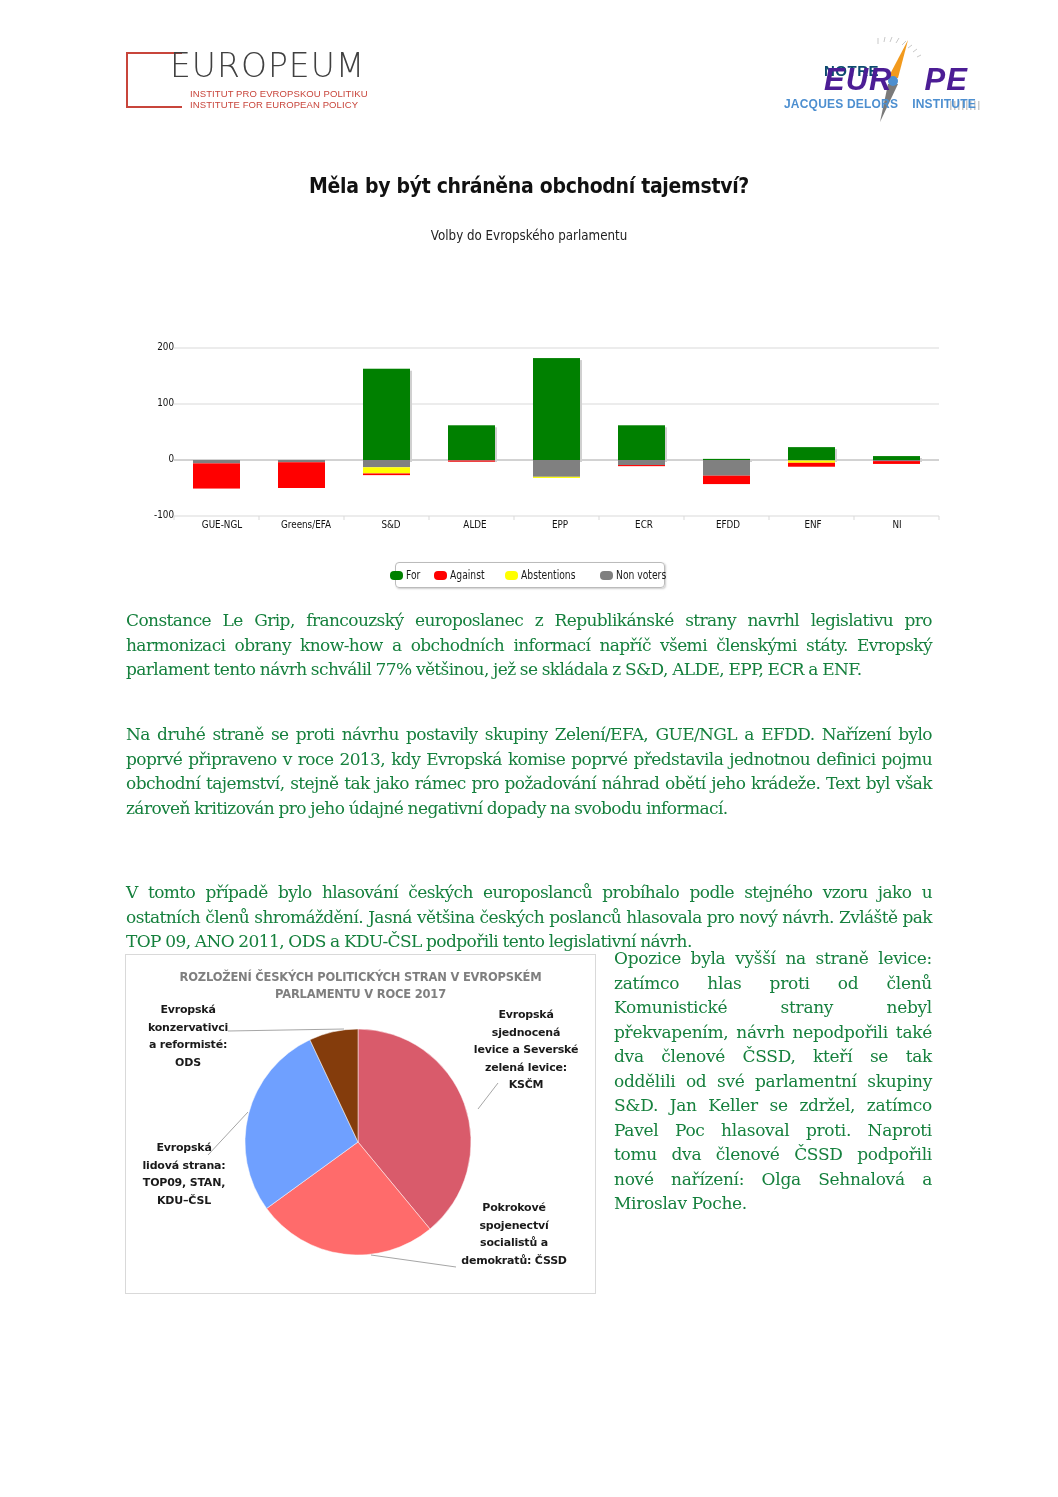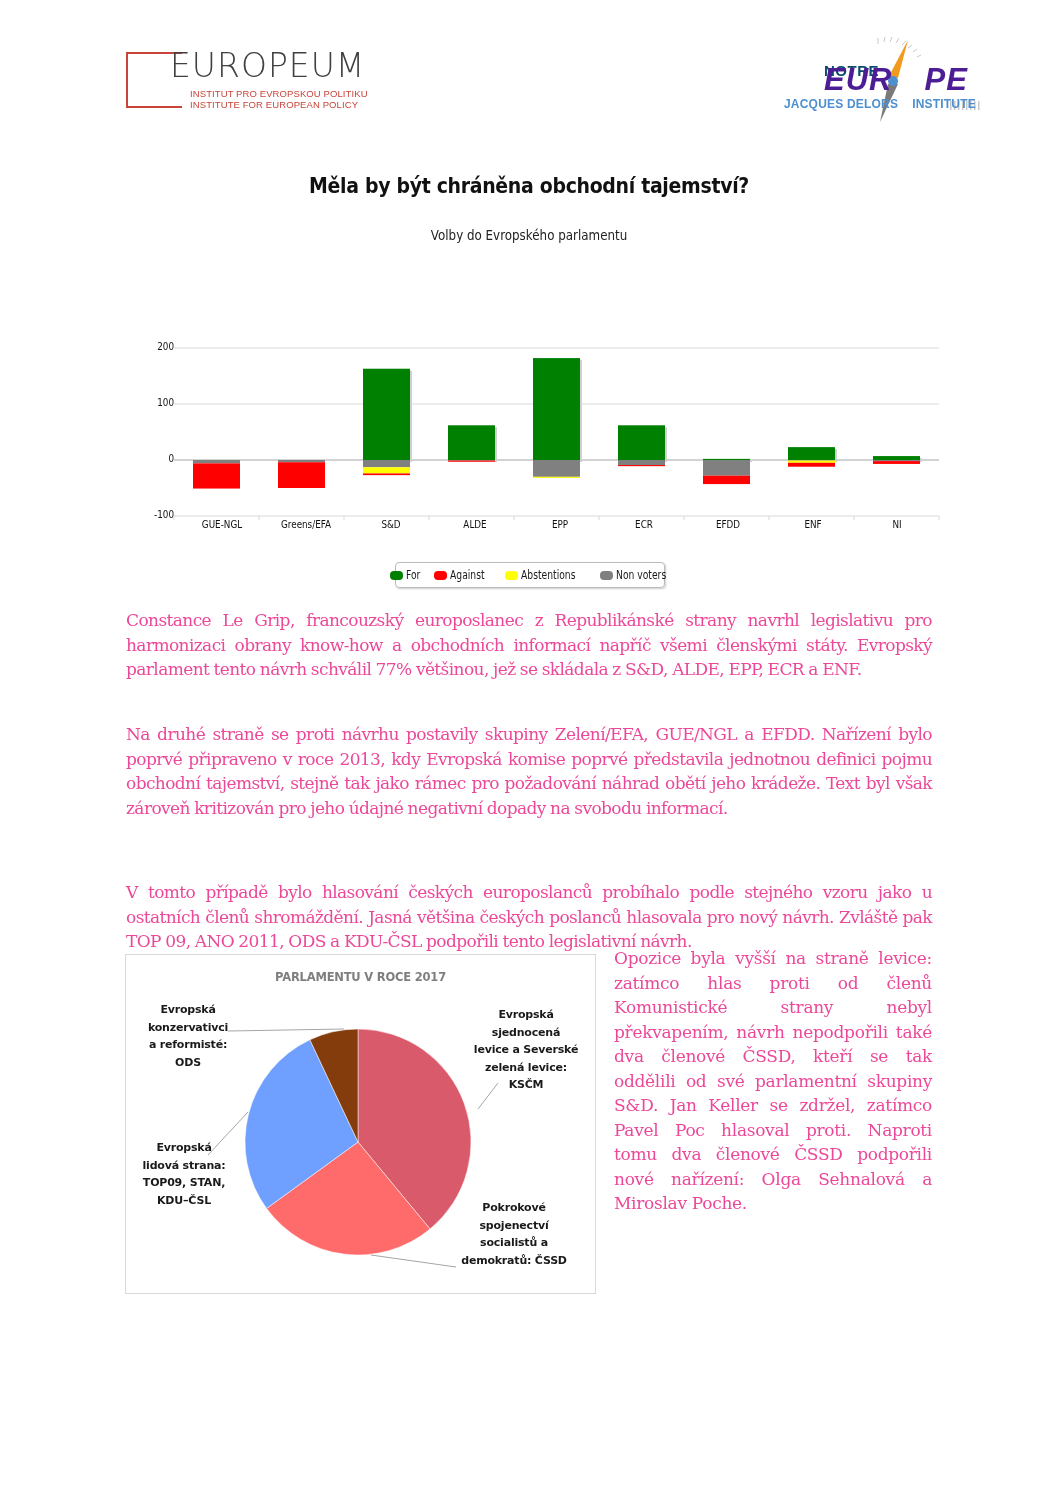--- a/index.html
+++ b/index.html
@@ -27,21 +27,21 @@
     .chart { left:130px; top:335px; width:800px; height:210px;margin-left:16px; }
     .ytick { position:absolute; font-family:"DejaVu Sans", sans-serif; font-size:11px; color:#111; transform:scaleX(0.8); transform-origin:right center; text-align:right; width:30px; }
     .xcat { position:absolute; font-family:"DejaVu Sans", sans-serif; font-size:11px; color:#111; text-align:center; width:84px; transform:scaleX(0.8); }
 
     .legend { left:395px; top:562px; width:268px; height:24px; border:1px solid #bbb; border-radius:4px; box-shadow:1px 1px 2px #ccc; display:flex; align-items:center; justify-content:center; gap:19px; font-family:"DejaVu Sans", sans-serif; font-size:11.5px; }
     .legend .li { display:flex; align-items:center; gap:3px; }
     .legend .sw { width:13px; height:9px; border-radius:4px; display:inline-block; }
     .legend .lt { display:inline-block; transform:scaleX(0.8); transform-origin:left center; white-space:nowrap; margin-right:-8px; }
 
     
-    .para { left:126px; width:806px; font-family:"DejaVu Serif", serif; font-size:17px; line-height:24.5px; text-align:justify; color:#ec4899; letter-spacing:-0.6px; word-spacing:-0.5px; }
+    .para { left:126px; width:806px; font-family:"DejaVu Serif", serif; font-size:17px; line-height:24.5px; text-align:justify; color:#15803d; letter-spacing:-0.6px; word-spacing:-0.5px; }
     .p1 { top:608px; }
     .p2 { top:722px; }
     .p3 { top:880px; }
     .p4 { left:614px; width:318px; top:946px; letter-spacing:-0.3px; word-spacing:0; }
 
     
     .piebox { left:125px; top:954px; width:471px; height:340px; border:1px solid #d9d9d9; box-sizing:border-box; }
     .pietitle { position:absolute; left:0; width:100%; top:14px; text-align:center; font-family:"DejaVu Sans", sans-serif; font-weight:bold; font-size:11.5px; line-height:17px; color:#7f7f7f; letter-spacing:-0.2px; }
     .pielab { position:absolute; text-align:center; font-family:"DejaVu Sans", sans-serif; font-weight:bold; font-size:11px; line-height:17.5px; color:#1a1a1a; letter-spacing:-0.2px; }
   </style>
@@ -175,20 +175,21 @@
     </div>
 </div>
 
 <p class="abs para p1" style="margin:0;">Constance Le Grip, francouzský europoslanec z Republikánské strany navrhl legislativu pro harmonizaci obrany know-how a obchodních informací napříč všemi členskými státy. Evropský parlament tento návrh schválil 77% většinou, jež se skládala z S&amp;D, ALDE, EPP, ECR a ENF.</p>
 <p class="abs para p2" style="margin:0;">Na druhé straně se proti návrhu postavily skupiny Zelení/EFA, GUE/NGL a EFDD. Nařízení bylo poprvé připraveno v roce 2013, kdy Evropská komise poprvé představila jednotnou definici pojmu obchodní tajemství, stejně tak jako rámec pro požadování náhrad obětí jeho krádeže. Text byl však zároveň kritizován pro jeho údajné negativní dopady na svobodu informací.</p>
 <p class="abs para p3" style="margin:0;">V tomto případě bylo hlasování českých europoslanců probíhalo podle stejného vzoru jako u ostatních členů shromáždění. Jasná většina českých poslanců hlasovala pro nový návrh. Zvláště pak TOP 09, ANO 2011, ODS a KDU-ČSL podpořili tento legislativní návrh.</p>
 <p class="abs para p4" style="margin:0;">Opozice byla vyšší na straně levice: zatímco hlas proti od členů Komunistické strany nebyl překvapením, návrh nepodpořili také dva členové ČSSD, kteří se tak oddělili od své parlamentní skupiny S&amp;D. Jan Keller se zdržel, zatímco Pavel Poc hlasoval proti. Naproti tomu dva členové ČSSD podpořili nové nařízení: Olga Sehnalová a Miroslav Poche.</p>
 
 <div class="abs piebox">
   <div class="pietitle">
+    <div>ROZLOŽENÍ ČESKÝCH POLITICKÝCH STRAN V EVROPSKÉM</div>
     <div>PARLAMENTU V ROCE 2017</div>
   </div>
   <svg id="piesvg" width="469" height="338" style="position:absolute;left:0;top:0;">
       <path d="M232,187 L232,74 A113,113 0 0 1 304.02891084160194,274.0679964336642 Z" fill="#d95b6b" stroke="#ffffff" stroke-width="0.5"></path>
       <path d="M232,187 L304.02891084160194,274.0679964336642 A113,113 0 0 1 140.58107963563094,253.41973350904948 Z" fill="#ff6b6b" stroke="#ffffff" stroke-width="0.5"></path>
       <path d="M232,187 L140.58107963563094,253.41973350904948 A113,113 0 0 1 183.88694005314684,84.75454307133977 Z" fill="#6fa0ff" stroke="#ffffff" stroke-width="0.5"></path>
       <path d="M232,187 L183.88694005314684,84.75454307133977 A113,113 0 0 1 232.00000000000009,74 Z" fill="#843c0c" stroke="#ffffff" stroke-width="0.5"></path>
       <polyline points="102,76 218,74" fill="none" stroke="#a6a6a6" stroke-width="1"></polyline>
       <polyline points="372,128 352,154" fill="none" stroke="#a6a6a6" stroke-width="1"></polyline>
       <polyline points="82,200 122,157" fill="none" stroke="#a6a6a6" stroke-width="1"></polyline>

